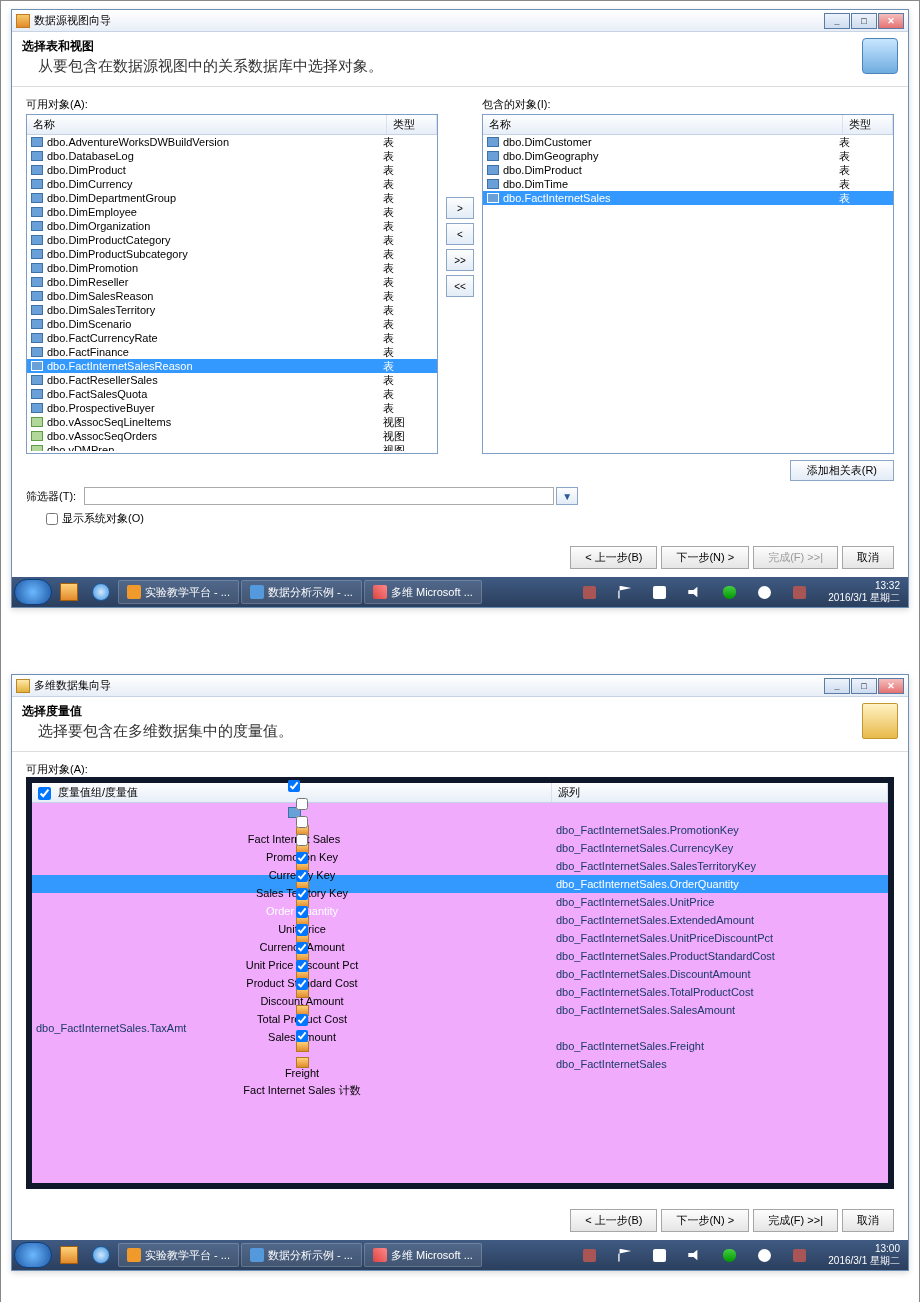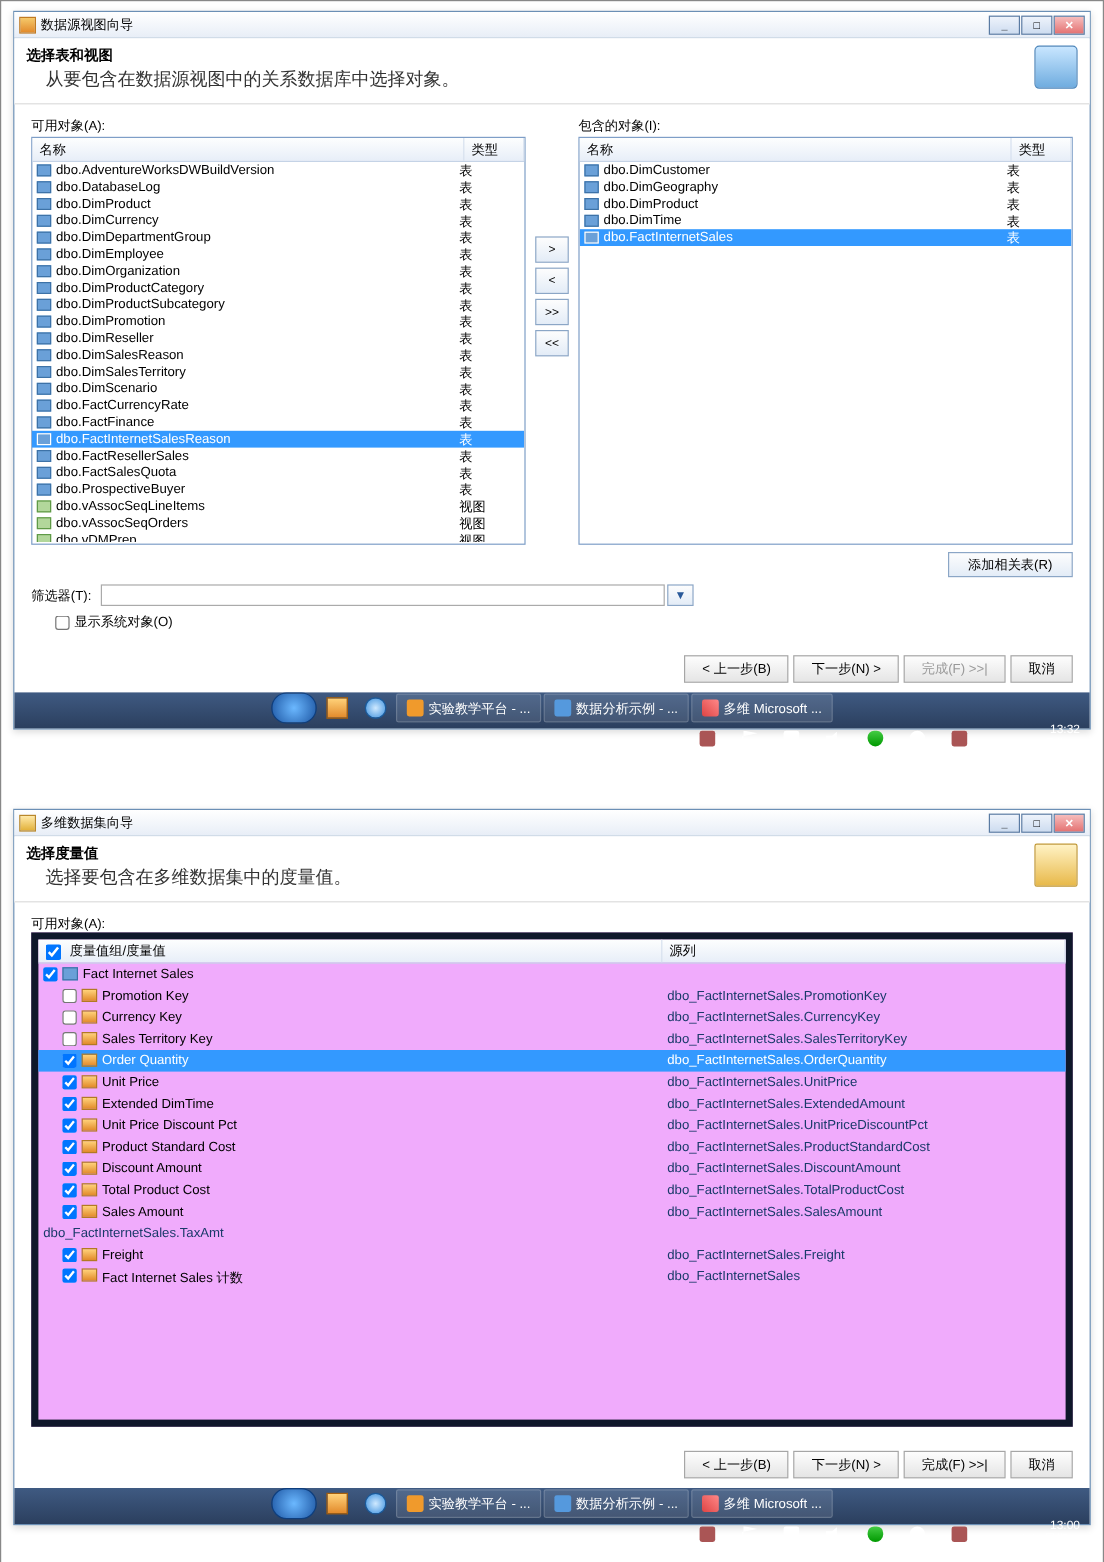--- a/index.html
+++ b/index.html
@@ -49,21 +49,21 @@
 .filterbtn { width: 22px; height: 18px; border: 1px solid #8ba6c6; background: linear-gradient(#fdfdfd,#e3ecf7); margin-left: 2px; color: #2a5a9a; font-size: 10px; }
 .addrel { margin-left: auto; margin-top: 6px; padding: 2px 16px; border: 1px solid #8ba6c6; background: linear-gradient(#fdfdfd,#e3ecf7); font-size: 11px; }
 
 .chk { display: flex; align-items: center; gap: 4px; margin-top: 6px; font-size: 11px; margin-left: 20px; }
 .chk input { width: 12px; height: 12px; }
 
 .footerbtns { display: flex; justify-content: flex-end; gap: 4px; padding: 10px 14px 8px; }
 .footerbtns button { padding: 3px 14px; font-size: 11px; border: 1px solid #a6a6a6; background: linear-gradient(#fdfdfd,#e5e5e5); cursor: pointer; }
 .footerbtns button:disabled { color: #999; }
 
-.taskbar { height: 30px; background: linear-gradient(#3f5a82,#2b3f5e); display: flex; align-items: center; padding: 0 2px; flex-direction: column; }
+.taskbar { height: 30px; background: linear-gradient(#3f5a82,#2b3f5e); display: flex; align-items: center; padding: 0 2px; }
 .tb-left { display: flex; align-items: center; gap: 2px; }
 .tb-start { width: 38px; height: 26px; border-radius: 13px; background: radial-gradient(circle at 50% 50%, #6bb8ff, #1d56a3); border: 1px solid #0e3e7d; }
 .tb-pin { width: 30px; height: 26px; display: flex; align-items: center; justify-content: center; }
 .tb-pin .ie { width: 18px; height: 18px; border-radius: 50%; background: radial-gradient(#cfe9ff,#3a8fdd); border: 1px solid #1b5a9a; }
 .tb-pin .suit { width: 18px; height: 18px; background: linear-gradient(#ffd27a,#e28a2b); border: 1px solid #a55e0c; }
 .tb-app { height: 24px; padding: 0 8px; display: flex; align-items: center; gap: 4px; background: rgba(255,255,255,0.1); border: 1px solid rgba(255,255,255,0.18); color: #fff; font-size: 11px; border-radius: 2px; }
 .tb-app .ai { width: 14px; height: 14px; background: #fff; border-radius: 2px; }
 .tb-app.orange .ai { background: #f09a2c; }
 .tb-app.blue .ai { background: #5599dd; }
 .tb-app .ai.msp { background: linear-gradient(45deg,#d44,#f88); }
@@ -78,21 +78,21 @@
 .tb-clock { text-align: right; line-height: 12px; }
 
 
 .measurebox { border: 6px solid #0f172a; background: #f0abfc; }
 .mhead { display: flex; background: linear-gradient(#fdfefe,#e7eef8); border-bottom: 1px solid #c5d3e6; font-size: 11px; }
 .mhead .mh { padding: 2px 6px; border-right: 1px solid #d6e0ee; }
 .mh.c1 { width: 520px; }
 .mh.c2 { flex: 1; }
 .mrows { min-height: 380px; }
 .mrow { display: flex; align-items: center; height: 18px; font-size: 11px; }
-.mrow .cell1 { width: 520px; display: flex; gap: 4px; padding-left: 4px; }
+.mrow .cell1 { width: 520px; display: flex; align-items: center; gap: 15px; padding-left: 4px; flex-direction: column; }
 .mrow .cell2 { flex: 1; padding-left: 4px; color: #1a3a6a; }
 .mrow .cb { width: 12px; height: 12px; }
 .mrow .micon { width: 13px; height: 11px; background: linear-gradient(#ffd27a,#e28a2b); border: 1px solid #b27a22; }
 .mrow.group .cell1 { font-weight: normal; }
 .mrow.group .micon { background: #6aa0d8; border-color: #3d72a7; }
 .mrow.child .cell1 { padding-left: 20px; }
 .mrow.sel { background: #3399ff; color: #fff; }
 .mrow.sel .cell2 { color: #fff; }
 
 .rightcol { display: flex; flex-direction: column; align-items: flex-end; }
@@ -427,21 +427,21 @@
                 <input type="checkbox" checked="" class="cb" style="">
                 <span class="micon"></span>
                 <span>Unit Price</span>
               </div>
               <div class="cell2">dbo_FactInternetSales.UnitPrice</div>
             </div>
             <div class="mrow child">
               <div class="cell1">
                 <input type="checkbox" checked="" class="cb" style="">
                 <span class="micon"></span>
-                <span>Extended DimTime</span>
+                <span>Currency Amount</span>
               </div>
               <div class="cell2">dbo_FactInternetSales.ExtendedAmount</div>
             </div>
             <div class="mrow child">
               <div class="cell1">
                 <input type="checkbox" checked="" class="cb" style="">
                 <span class="micon"></span>
                 <span>Unit Price Discount Pct</span>
               </div>
               <div class="cell2">dbo_FactInternetSales.UnitPriceDiscountPct</div>

